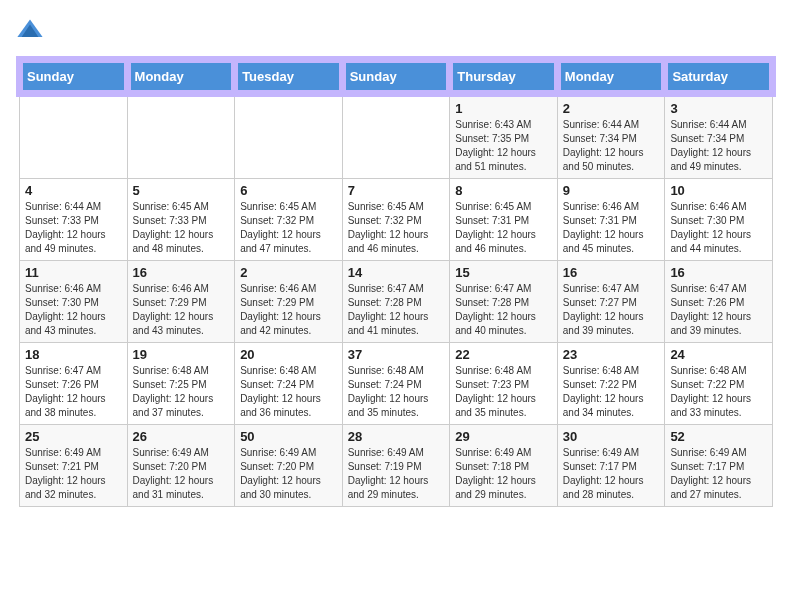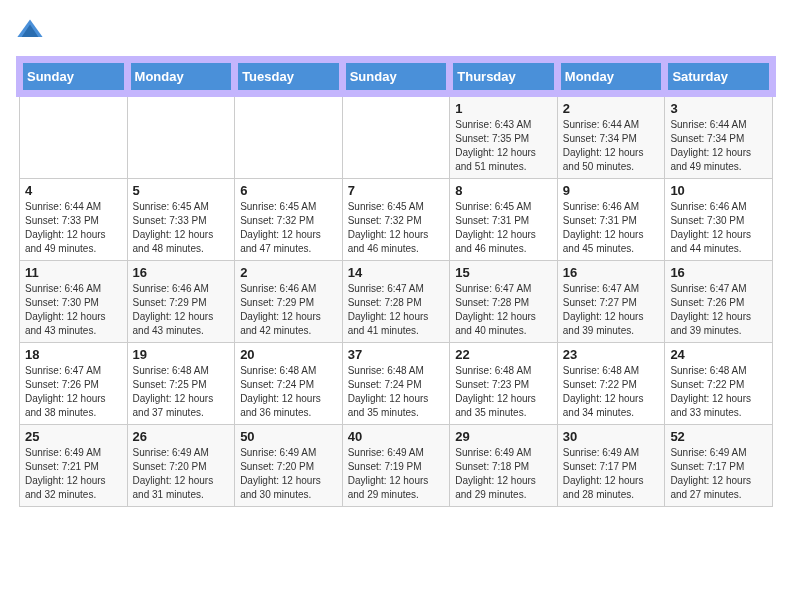--- a/index.html
+++ b/index.html
@@ -318,21 +318,21 @@
 and 31 minutes.</div>
         </td>
         <td>
           <span class="day-number">50</span>
           <div class="cell-info" style="white-space: pre-line;">Sunrise: 6:49 AM
 Sunset: 7:20 PM
 Daylight: 12 hours
 and 30 minutes.</div>
         </td>
         <td>
-          <span class="day-number">40</span>
+          <span class="day-number">28</span>
           <div class="cell-info" style="white-space: pre-line;">Sunrise: 6:49 AM
 Sunset: 7:19 PM
 Daylight: 12 hours
 and 29 minutes.</div>
         </td>
         <td>
           <span class="day-number">29</span>
           <div class="cell-info" style="white-space: pre-line;">Sunrise: 6:49 AM
 Sunset: 7:18 PM
 Daylight: 12 hours

